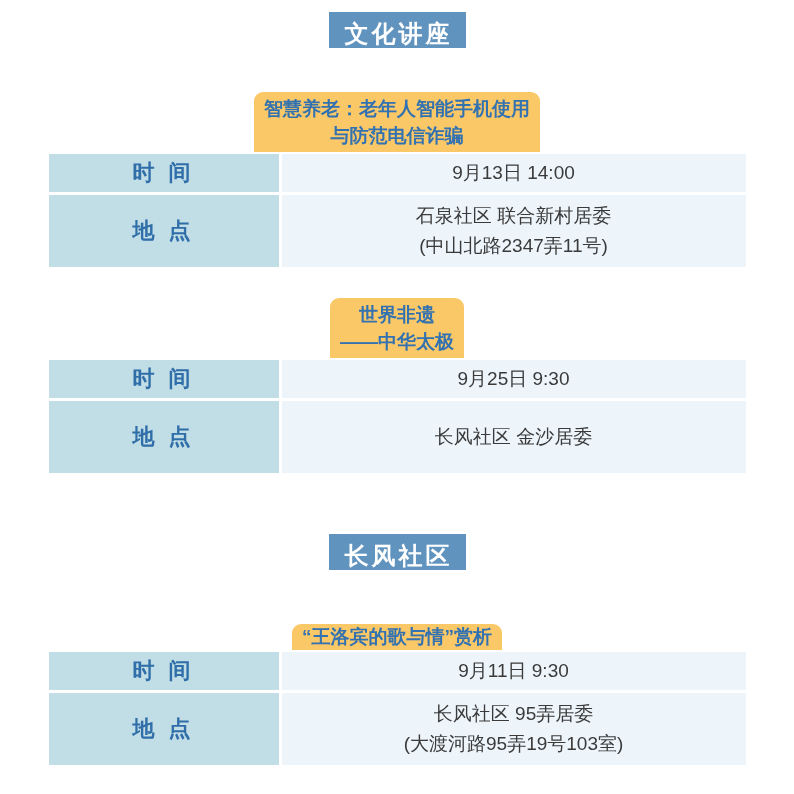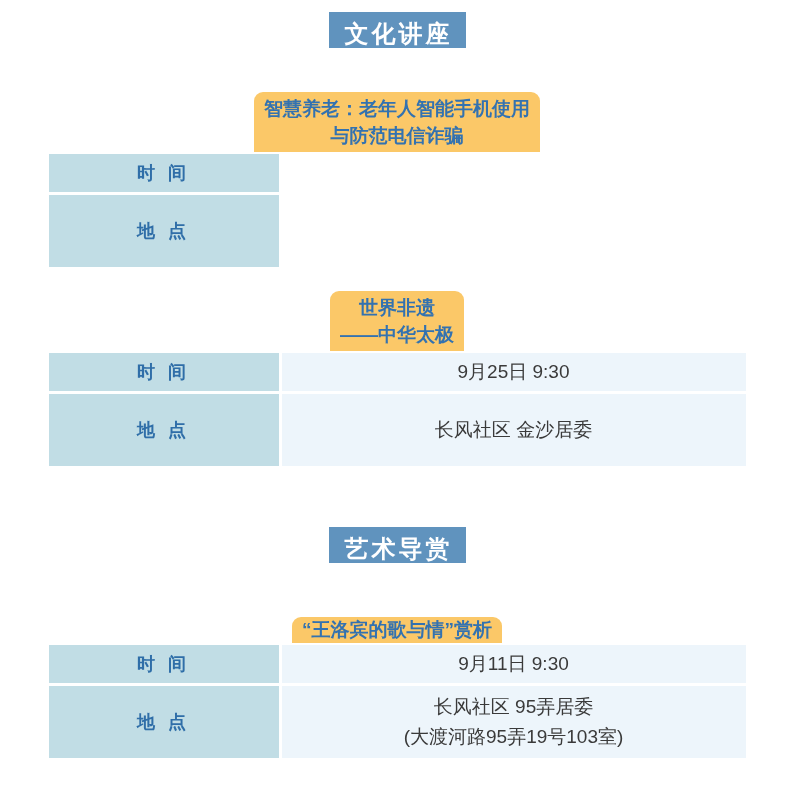--- a/index.html
+++ b/index.html
@@ -37,21 +37,21 @@
     position: absolute;
     z-index: -1;
     left: 8px;
     top: 8px;
     right: -8px;
     bottom: -8px;
     border: 3px solid #FCC45A;
   }
   .event { margin-top: 0; }
   .event-1 { margin-top: 44px; }
-  .event-2 { margin-top: 24px; }
+  .event-2 { margin-top: 31px; }
   .head-2  { margin-top: 61px; }
   .event-3 { margin-top: 54px; }
   .band {
     width: fit-content;
     margin: 0 auto;
     background: #FBC868;
     color: #3372B0;
     font-size: 19px;
     font-weight: bold;
     line-height: 27px;
@@ -74,21 +74,21 @@
     display: flex;
     align-items: center;
     justify-content: center;
     box-sizing: border-box;
   }
   .cell.label {
     width: 230px;
     margin-right: 3px;
     background: #C1DDE5;
     color: #2F6EA8;
-    font-size: 18px;
+    font-size: 22px;
     font-weight: bold;
     letter-spacing: 4px;
   }
   .cell.value {
     flex: 1;
     background: #EDF5FB;
     color: #3A3A3A;
     font-size: 19px;
     text-align: center;
     line-height: 30px;
@@ -108,23 +108,32 @@
   </div>
 
   <div class="event event-1">
     <div class="band">
       <div>智慧养老：老年人智能手机使用</div>
       <div>与防范电信诈骗</div>
     </div>
     <div class="etable">
       <div class="erow single-line">
         <div class="cell label">时 间</div>
+        <div class="cell value">
+          <div>9月13日 14:00</div>
+        </div>
       </div>
       <div class="erow two-line">
         <div class="cell label">地 点</div>
+        <div class="cell value">
+          <div>
+            <div>石泉社区 联合新村居委</div>
+            <div>(中山北路2347弄11号)</div>
+          </div>
+        </div>
       </div>
     </div>
   </div>
 
   <div class="event event-2">
     <div class="band">
       <div>世界非遗</div>
       <div>——中华太极</div>
     </div>
     <div class="etable">
@@ -140,21 +149,21 @@
           <div>
             <div>长风社区 金沙居委</div>
           </div>
         </div>
       </div>
     </div>
   </div>
 
   <div class="section-head head-2">
     <div class="title-box">
-      <span>艺术导赏</span>
+      <span>长风社区</span>
     </div>
   </div>
 
   <div class="event event-3">
     <div class="band single">
       <div>“王洛宾的歌与情”赏析</div>
     </div>
     <div class="etable">
       <div class="erow single-line">
         <div class="cell label">时 间</div>

